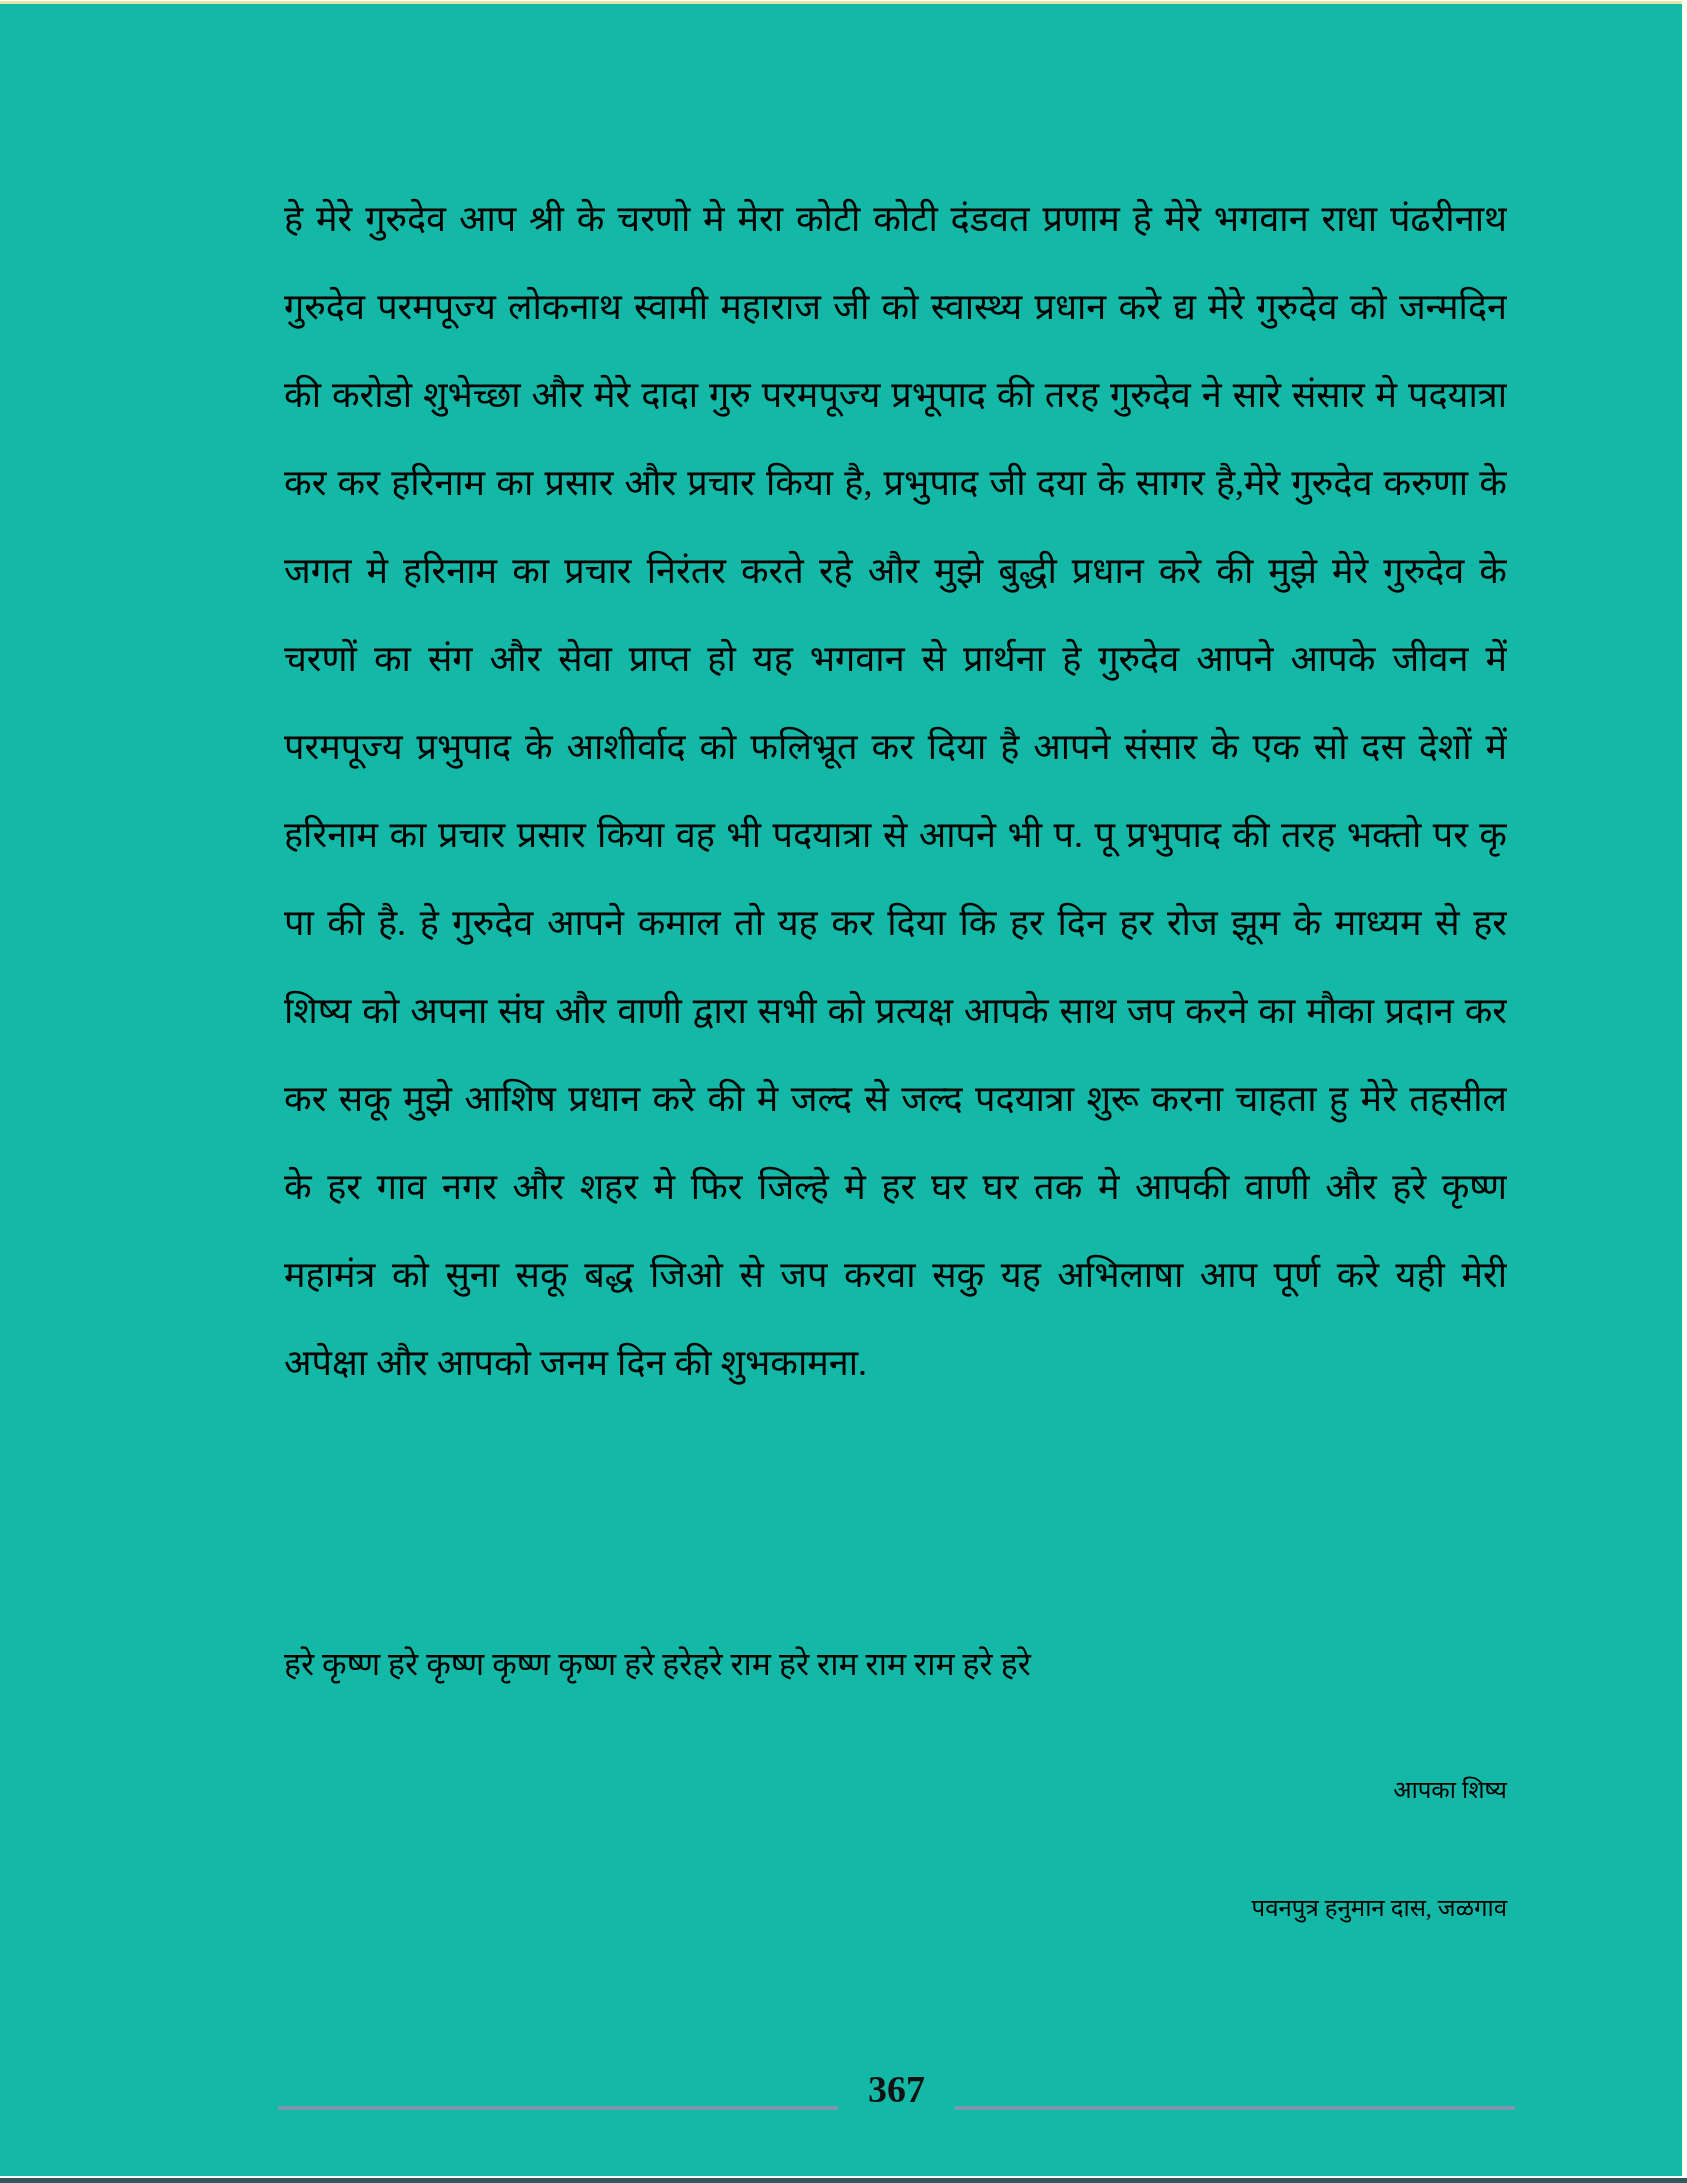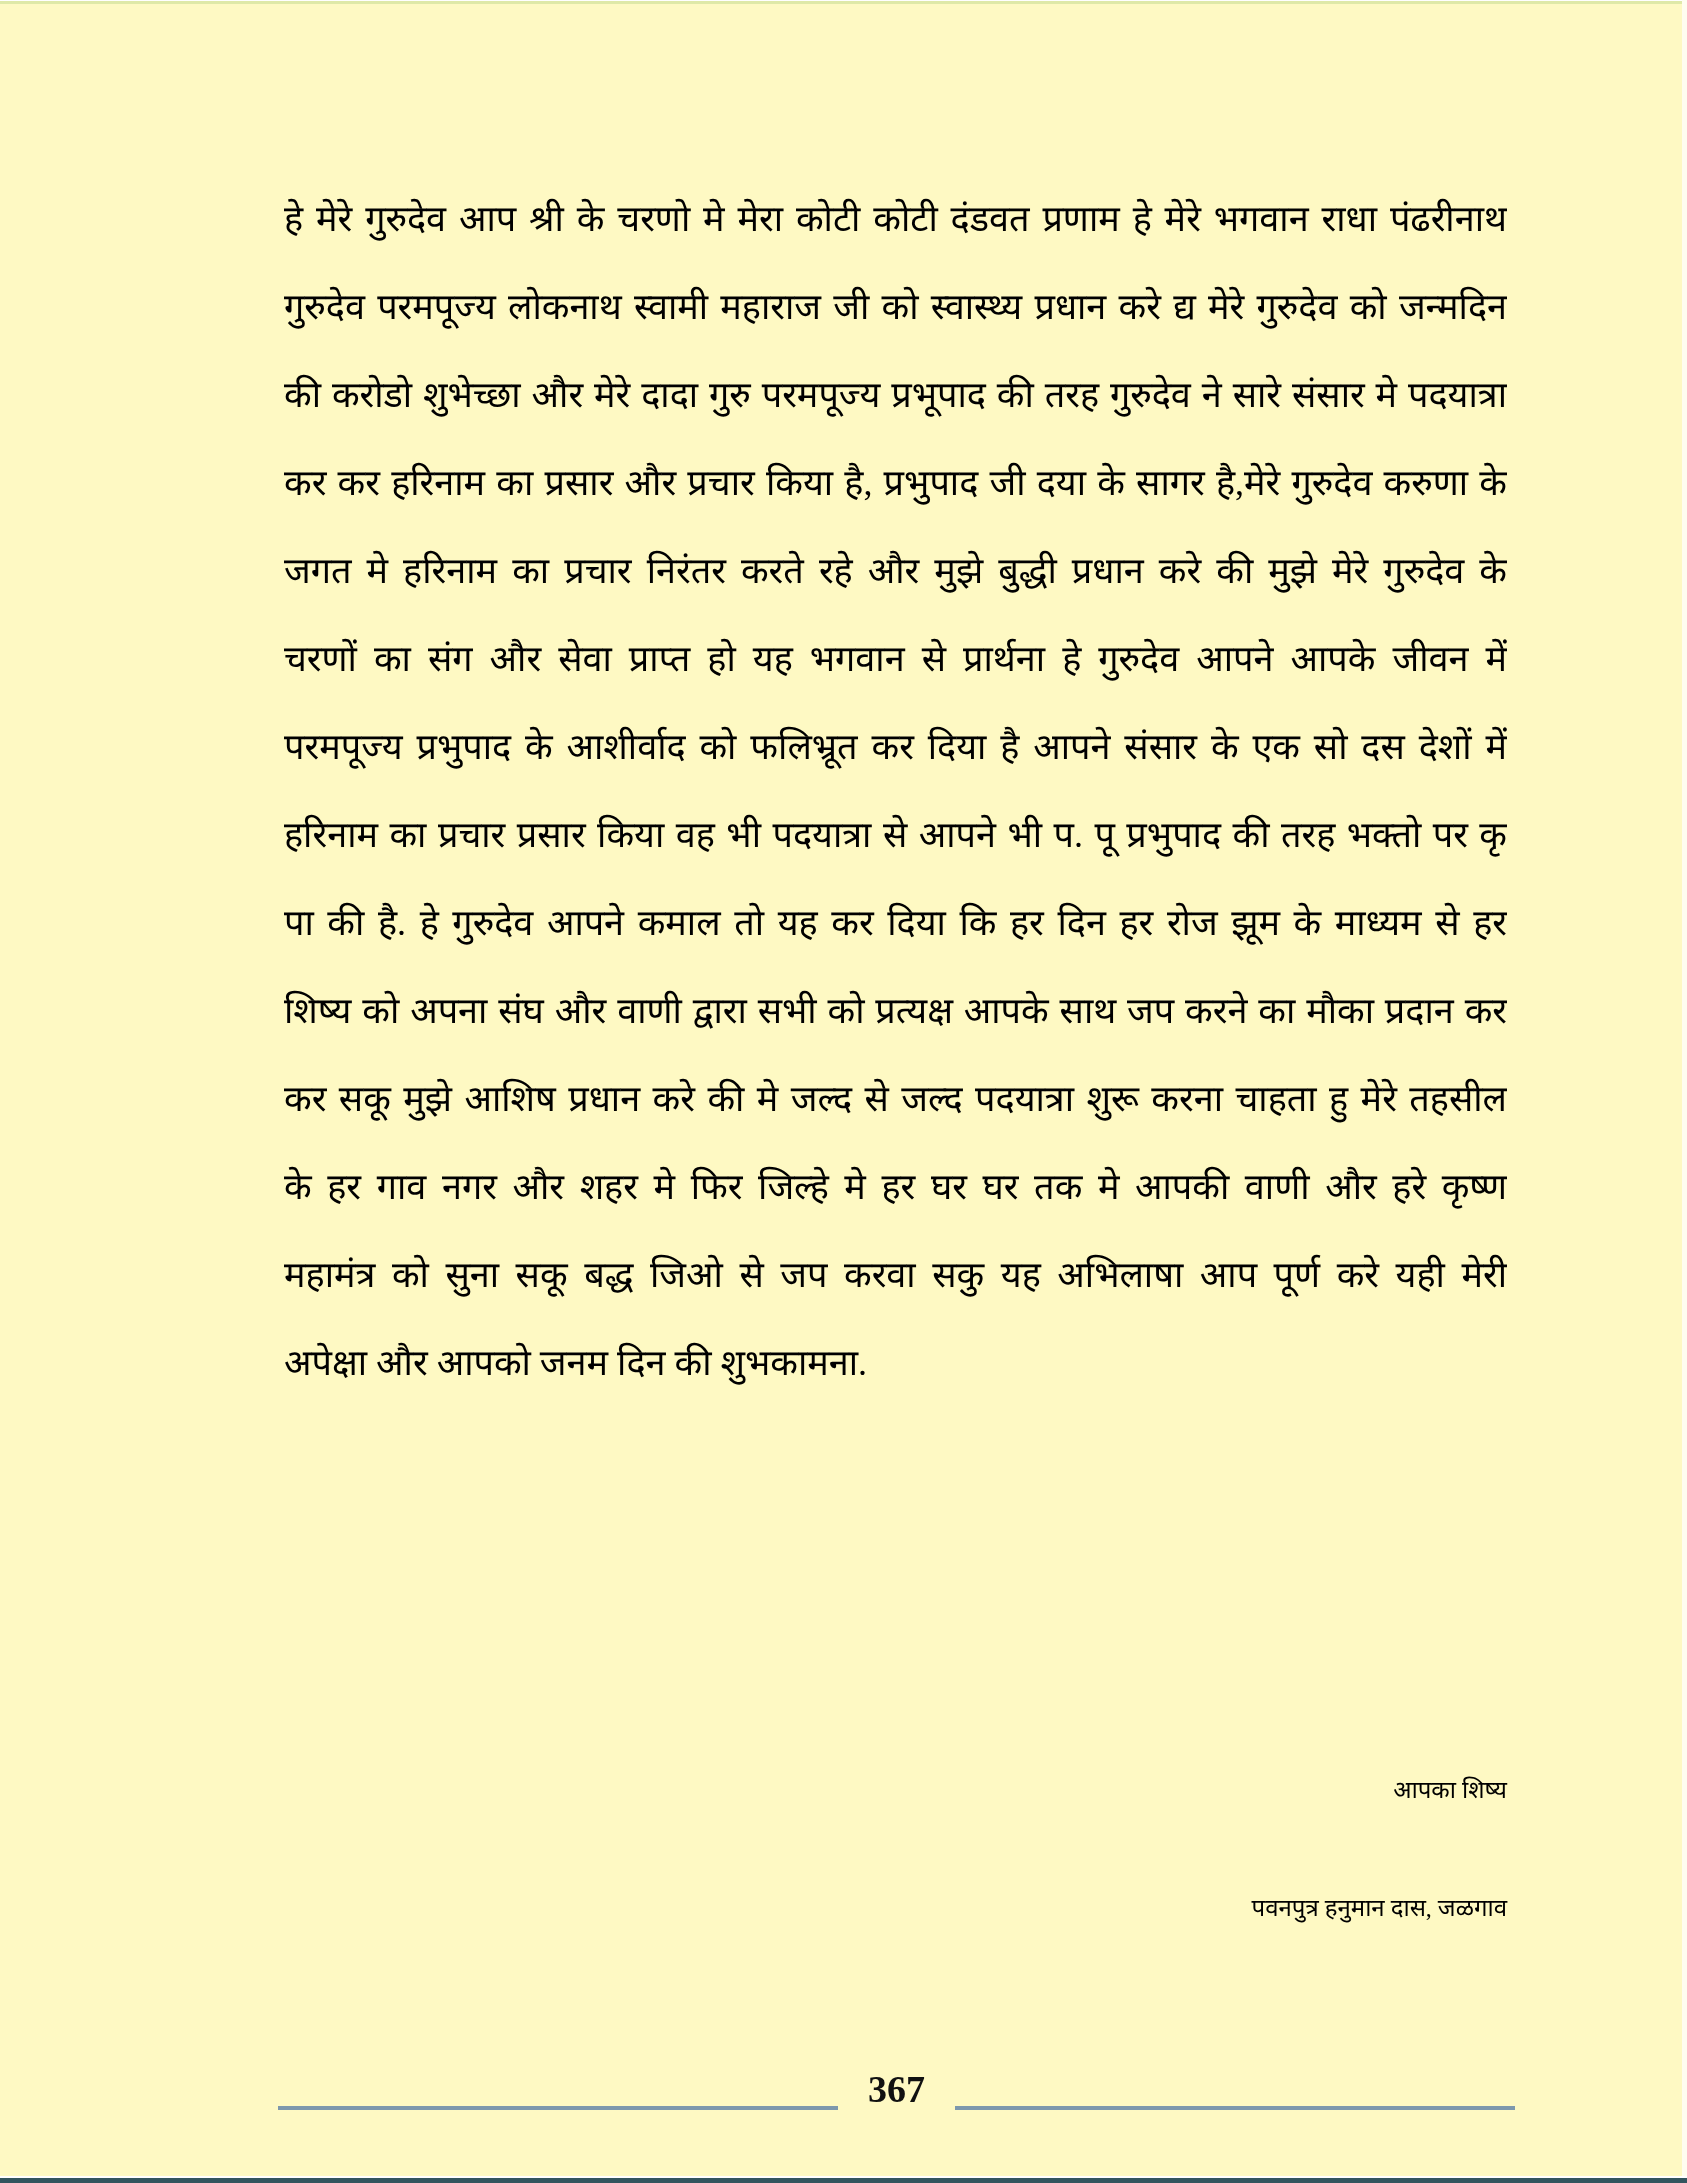--- a/index.html
+++ b/index.html
@@ -85,21 +85,21 @@
     padding: 0 30px;
     font-size: 38px;
     line-height: 41px;
     font-weight: bold;
     color: #111111;
   }
 </style>
 </head>
 <body>
 
-<div class="page" style="background: #fef9c3; color: rgb(0, 0, 0);">
+<div class="page" style="background: #14b8a6; color: rgb(0, 0, 0);">
 
   <div class="edge-top"></div>
   <div class="edge-right"></div>
   <div class="edge-bottom"></div>
 
   <div class="para">
     <div class="line">हे मेरे गुरुदेव आप श्री के चरणो मे मेरा कोटी कोटी दंडवत प्रणाम हे मेरे भगवान राधा पंढरीनाथ</div>
     <div class="line">गुरुदेव परमपूज्य लोकनाथ स्वामी महाराज जी को स्वास्थ्य प्रधान करे द्य मेरे गुरुदेव  को जन्मदिन</div>
     <div class="line">की करोडो शुभेच्छा और मेरे दादा गुरु परमपूज्य प्रभूपाद की तरह गुरुदेव ने सारे संसार मे पदयात्रा</div>
     <div class="line">कर कर हरिनाम का प्रसार और प्रचार किया है, प्रभुपाद जी दया के सागर है,मेरे गुरुदेव करुणा के</div>
@@ -108,20 +108,21 @@
     <div class="line">परमपूज्य प्रभुपाद के आशीर्वाद को फलिभ्रूत कर दिया है आपने संसार के एक सो दस देशों में</div>
     <div class="line">हरिनाम का प्रचार प्रसार किया वह भी पदयात्रा से आपने भी प. पू प्रभुपाद की तरह भक्तो  पर कृ</div>
     <div class="line">पा की है. हे गुरुदेव आपने कमाल तो यह कर दिया कि हर दिन हर रोज झूम के माध्यम से हर</div>
     <div class="line">शिष्य को अपना संघ और वाणी द्वारा सभी को प्रत्यक्ष आपके साथ जप करने का मौका प्रदान कर</div>
     <div class="line">कर सकू मुझे आशिष प्रधान करे की मे जल्द से जल्द पदयात्रा शुरू करना चाहता हु मेरे तहसील</div>
     <div class="line">के हर गाव नगर और शहर मे फिर जिल्हे मे हर घर घर तक मे आपकी वाणी और हरे कृष्ण</div>
     <div class="line">महामंत्र को सुना सकू बद्ध जिओ से जप करवा सकु यह अभिलाषा आप पूर्ण करे यही मेरी</div>
     <div class="line last">अपेक्षा और आपको जनम दिन की शुभकामना.</div>
   </div>
 
+  <div class="mantra">हरे कृष्ण हरे कृष्ण कृष्ण कृष्ण हरे हरेहरे राम हरे राम राम राम हरे हरे</div>
 
   <div class="signature">
     <div class="sig-role">आपका शिष्य</div>
     <div class="sig-name">पवनपुत्र हनुमान दास, जळगाव</div>
   </div>
 
   <div class="footer">
     <div class="rule" style="background: rgb(125, 152, 173);"></div>
     <div class="pagenum">367</div>
     <div class="rule" style="background: rgb(125, 152, 173);"></div>

